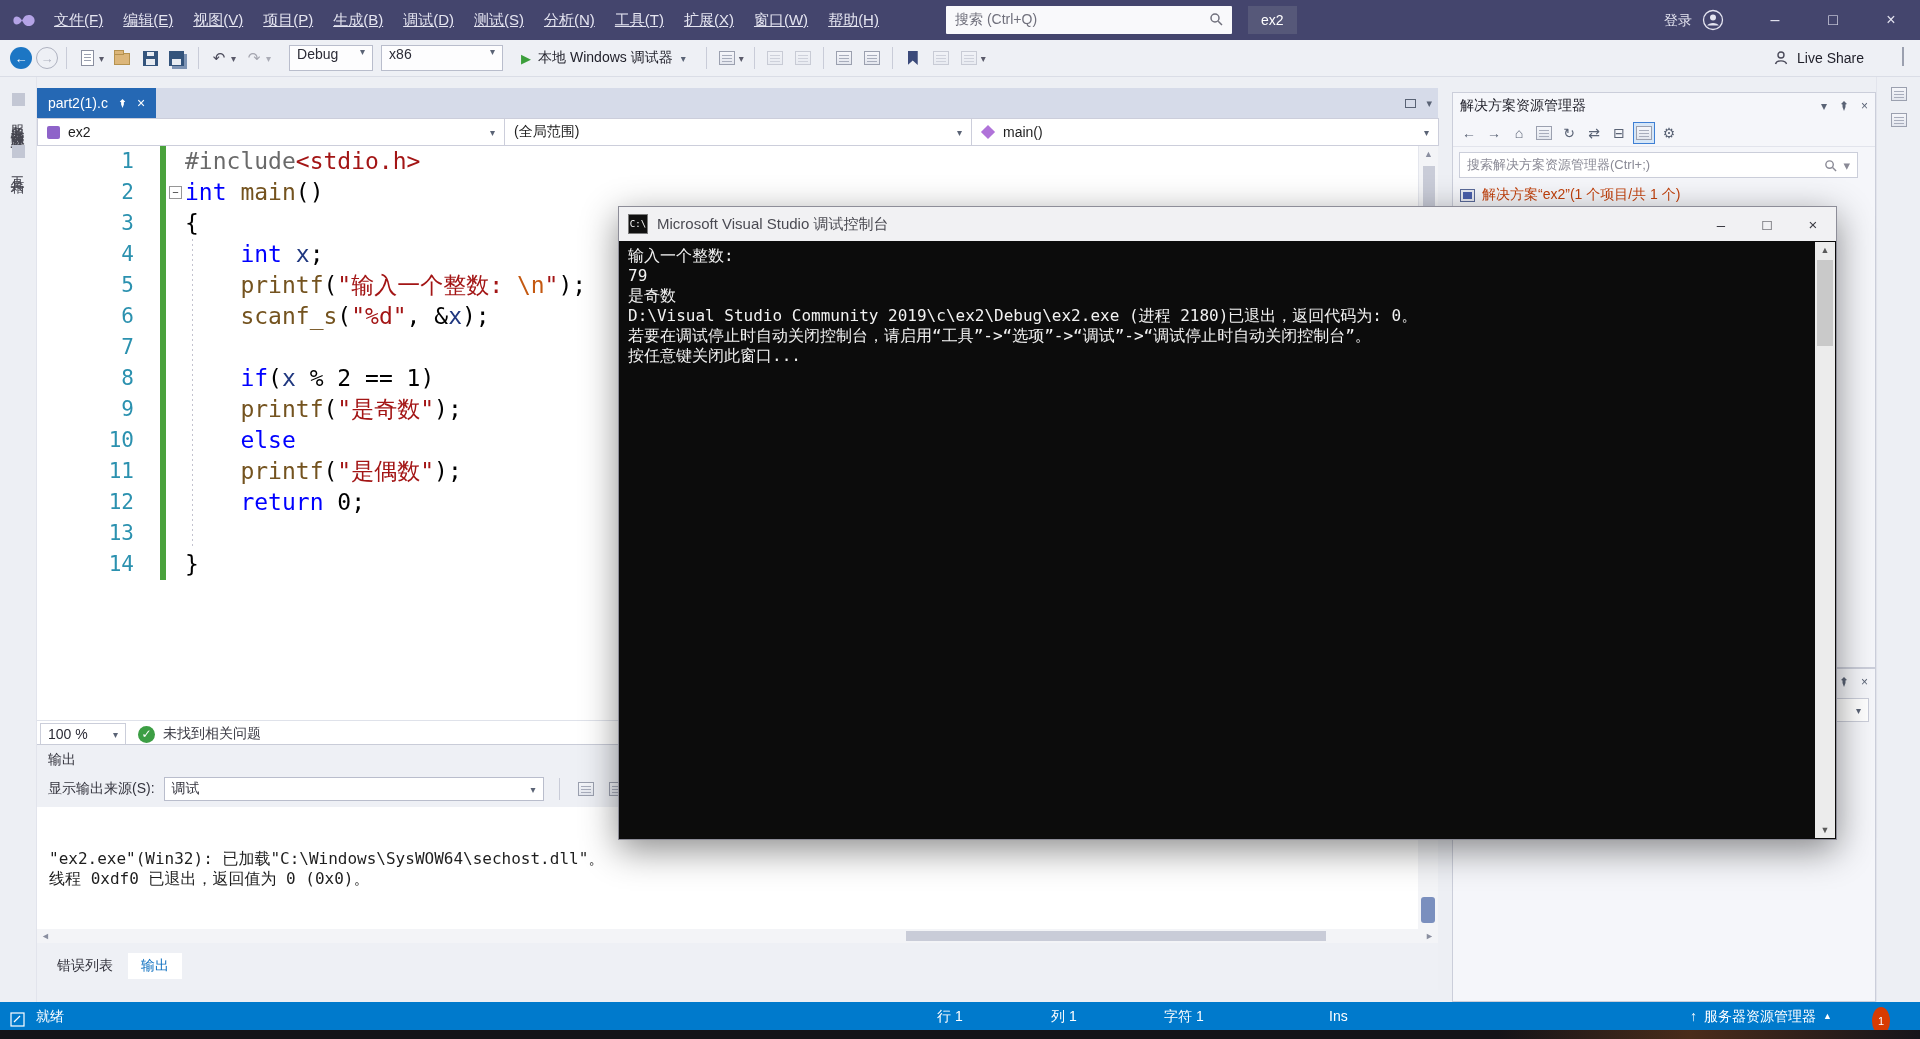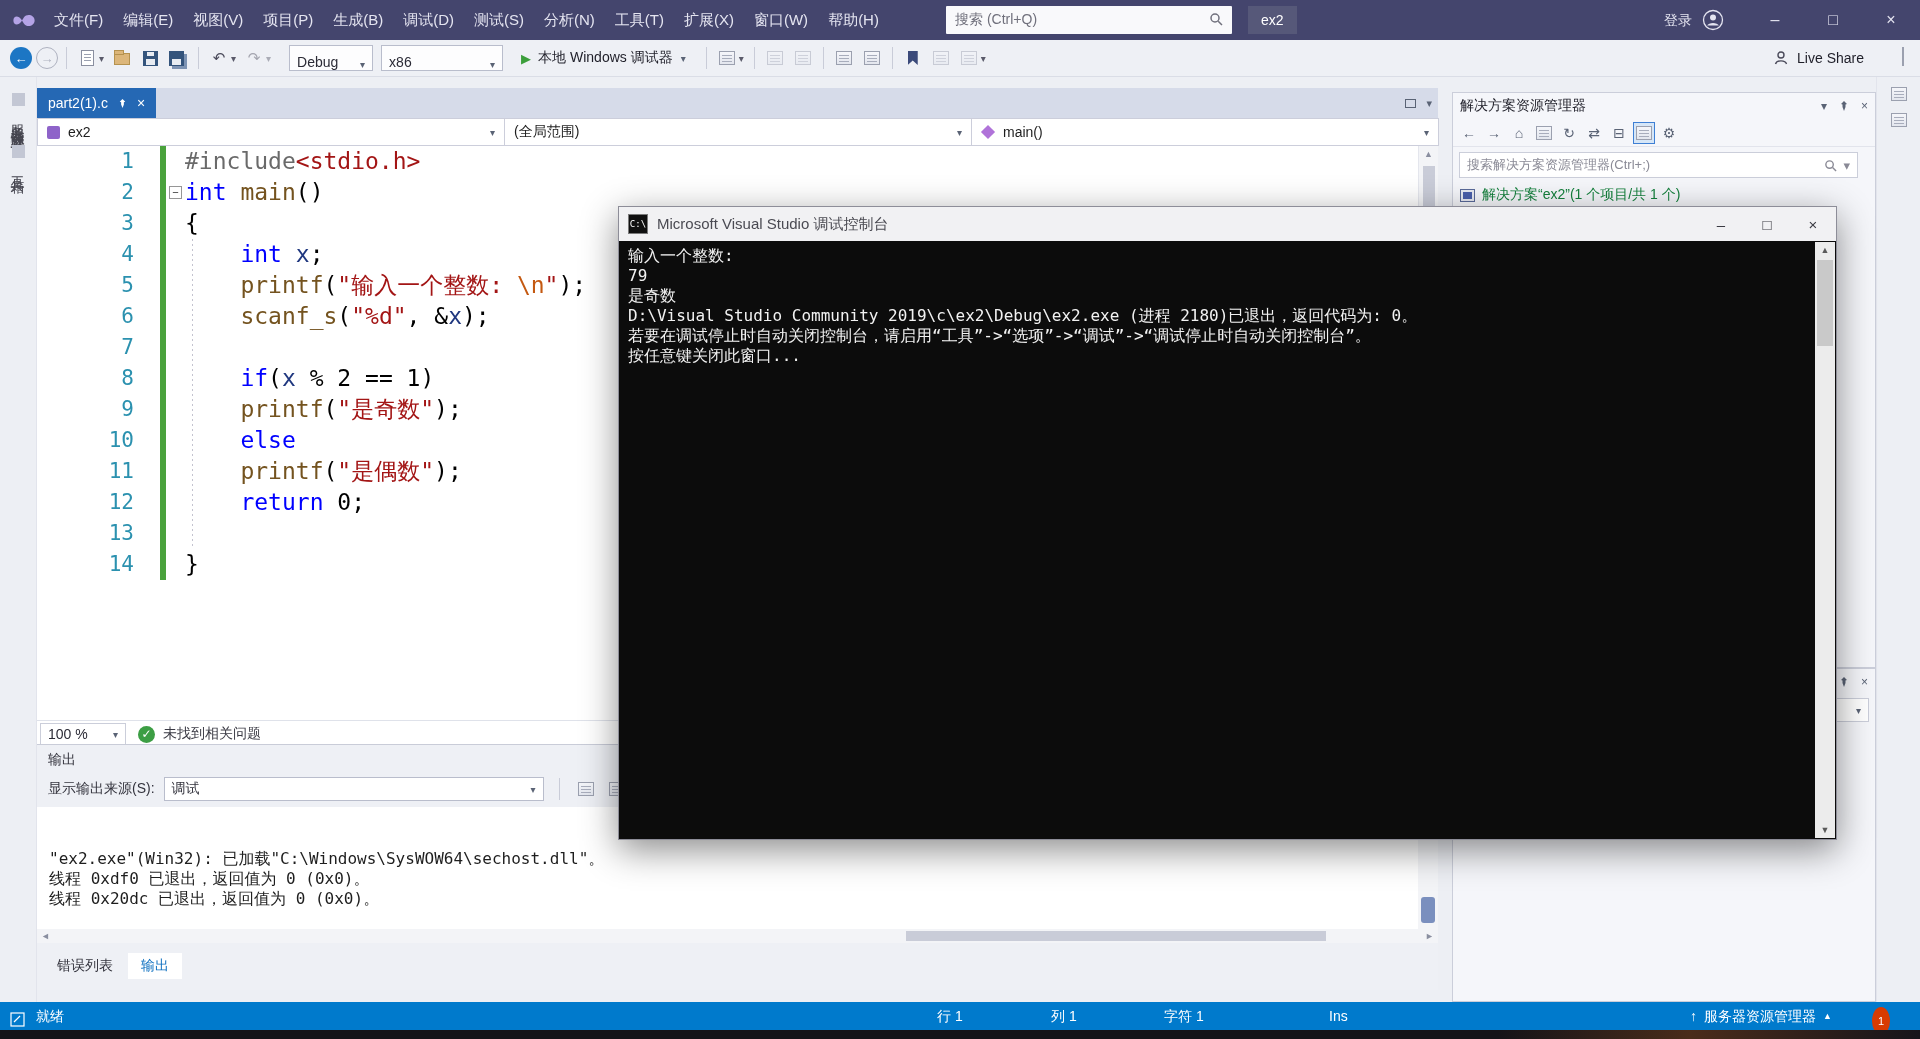--- a/index.html
+++ b/index.html
@@ -1,39 +1,39 @@
 <!DOCTYPE html>
 <html><head>
 <meta charset="utf-8">
 <style>
   * { box-sizing: border-box; margin: 0; padding: 0; }
   body { width: 1920px; height: 1039px; margin: 0; font-family: "Liberation Sans", "DejaVu Sans", sans-serif; }
   #root { position: relative; width: 1920px; height: 1039px; background: #EDEFF4; overflow: hidden; }
 
   
-  #titlebar { position: absolute; left:0; top:0; width:1920px; height:40px; background:#44456D; display:flex; align-items:center; color:#E4E4F0; }
+  #titlebar { position: absolute; left:0; top:0; width:1920px; height:40px; background:#44456D; display:flex; align-items:center; color:#E4E4F0;text-decoration:underline; }
   .vs-logo { margin: 0 8px 0 12px; display:flex; align-items:center; }
   #menubar { display:flex; }
   .menu-item { padding:0 10px; font-size:15px; line-height:40px; white-space:nowrap; }
   .tb-search { position:absolute; left:946px; top:6px; width:286px; height:28px; background:#F9F9FB; display:flex; align-items:center; justify-content:space-between; padding:12px 9px; color:#70707C; font-size:14px; border-radius:1px; }
   .tb-badge { position:absolute; left:1248px; top:6px; height:28px; line-height:28px; padding:0 13px; background:#565879; color:#FFFFFF; font-size:14px; }
   .signin { position:absolute; left:1664px; top:0; height:40px; line-height:40px; font-size:14px; }
   .person { position:absolute; left:1702px; top:9px; }
   .win-controls { position:absolute; right:0; top:0; height:40px; display:flex; }
   .win-btn { width:58px; height:40px; display:flex; align-items:center; justify-content:center; font-size:16px; color:#E4E4F0; }
 
   
   #toolbar { position:absolute; left:0; top:40px; width:1920px; height:37px; background:#EEF0F5; border-bottom:1px solid #DADDE6; display:flex; align-items:center; padding-left:8px; }
   .tb-sep { width:1px; height:22px; background:#C9CCD8; margin:0 6px; flex:0 0 auto; }
   .tb-icon { width:24px; height:26px; display:flex; align-items:center; justify-content:center; margin:0 2px; color:#4A4A5A; font-size:15px; flex:0 0 auto; }
   .circle-blue { width:22px; height:22px; border-radius:50%; background:#1C76C4; color:#FFF; font-size:13px; }
   .circle-gray { width:22px; height:22px; border-radius:50%; border:1px solid #AEB2C0; color:#AEB2C0; font-size:13px; background:transparent; }
   .disabled { opacity:.45; }
   .tb-caret { font-size:10px; color:#5A5A6A; margin:0 4px 0 -2px; flex:0 0 auto; }
-  .combo { height:26px; background:#FDFDFE; border:1px solid #B9BDCC; display:flex; align-items:flex-end; justify-content:space-between; font-size:14px; color:#2B2B36; padding:0 7px; margin:0 4px; flex:0 0 auto; }
+  .combo { height:26px; background:#FDFDFE; border:1px solid #B9BDCC; display:flex; align-items:flex-start; justify-content:space-between; font-size:14px; color:#2B2B36; padding:0 7px; margin:0 4px; flex:0 0 auto; }
   .combo .caret, .caret { font-size:10px; color:#5A6375; }
   #combo-config { width:84px; margin-left:14px; }
   #combo-platform { width:122px; }
   .run-btn { height:28px; display:flex; align-items:center; margin:0 10px; padding:0 4px; font-size:14px; color:#1E1E28; flex:0 0 auto; }
   .run-btn .play { color:#3B9E3B; font-size:13px; margin-right:7px; }
   .run-btn .caret { margin-left:8px; }
   .icon-file { width:13px; height:16px; background:#FFF; border:1px solid #8A8FA0; position:relative; }
   .icon-file::after { content:""; position:absolute; left:2px; top:3px; width:7px; height:9px; background:repeating-linear-gradient(#9AA0B0 0 1px, transparent 1px 3px); }
   .icon-folder { width:16px; height:12px; background:#DCB67A; border:1px solid #B5924F; position:relative; margin-top:2px; }
   .icon-folder::before { content:""; position:absolute; left:-1px; top:-4px; width:8px; height:3px; background:#DCB67A; border:1px solid #B5924F; }
@@ -105,21 +105,21 @@
   
   #solution-explorer { position:absolute; left:1452px; top:92px; width:424px; height:576px; background:#F5F6FA; border:1px solid #CBCEDA; }
   .se-header { height:26px; display:flex; align-items:center; padding:0 7px; font-size:14px; color:#1E1E28; }
   .se-header .sp { flex:1; }
   .hicons { display:flex; align-items:center; gap:11px; color:#5A6375; font-size:12px; }
   .se-toolbar { height:28px; display:flex; align-items:center; gap:3px; padding:0 5px; border-bottom:1px solid #E2E4EC; }
   .se-icon { width:22px; height:22px; display:flex; align-items:center; justify-content:center; color:#5A6375; font-size:14px; }
   .se-icon.pressed { border:1px solid #3E7FD4; background:#D6E6F7; }
   .se-search { margin:5px 17px 0 6px; height:26px; background:#FFF; border:1px solid #CBCEDA; display:flex; align-items:center; justify-content:space-between; padding:0 7px; font-size:13px; color:#8A8A96; }
   .se-search-right { display:flex; align-items:center; gap:6px; }
-  .se-tree { margin-top:8px; padding:0 7px; display:flex; align-items:center; gap:7px; font-size:14px; color:#15803d; }
+  .se-tree { margin-top:8px; padding:0 7px; display:flex; align-items:center; gap:7px; font-size:14px; color:#c2410c; }
   .sol-icon { width:15px; height:13px; background:#E8EAF2; border:1px solid #5A6A9A; position:relative; }
   .sol-icon::after { content:""; position:absolute; left:2px; top:2px; right:2px; bottom:2px; background:#4A5FAB; }
   #properties-panel { position:absolute; left:1452px; top:668px; width:424px; height:334px; background:#F5F6FA; border:1px solid #CBCEDA; }
   .pp-header { height:26px; display:flex; justify-content:flex-end; align-items:center; padding:0 7px; }
   .pp-combo { margin:3px 6px 0 6px; height:24px; background:#FFF; border:1px solid #CBCEDA; display:flex; align-items:center; justify-content:flex-end; padding:0 7px; color:#5A6375; font-size:10px; }
 
   
   #right-strip { position:absolute; left:1876px; top:77px; width:44px; height:925px; background:#EDEFF4; border-left:1px solid #E2E4EC; display:flex; flex-direction:column; align-items:center; padding-top:10px; gap:12px; }
 
   
@@ -375,21 +375,21 @@
           <span class="icon-generic"></span>
         </span>
       <span class="se-icon">
           <span class="icon-generic"></span>
         </span>
       <span class="se-icon">
           <span class="icon-generic"></span>
         </span>
     </div>
     <div class="op-text">
-      <div id="output-lines"><div class="out-line">"ex2.exe"(Win32): 已加载"C:\Windows\SysWOW64\sechost.dll"。</div><div class="out-line">线程 0xdf0 已退出，返回值为 0 (0x0)。</div><div class="out-line">线程 0x20dc 已退出，返回值为 0 (0x0)。</div></div>
+      <div id="output-lines"><div class="out-line">"ex2.exe"(Win32): 已加载"C:\Windows\SysWOW64\sechost.dll"。</div><div class="out-line">线程 0xdf0 已退出，返回值为 0 (0x0)。</div></div>
     </div>
     <div class="op-vscroll">
       <div class="op-vthumb"></div>
     </div>
     <div class="op-hscroll">
       <span>◄</span>
       <div class="op-hthumb"></div>
       <span>►</span>
     </div>
     <div id="output-tabs">

